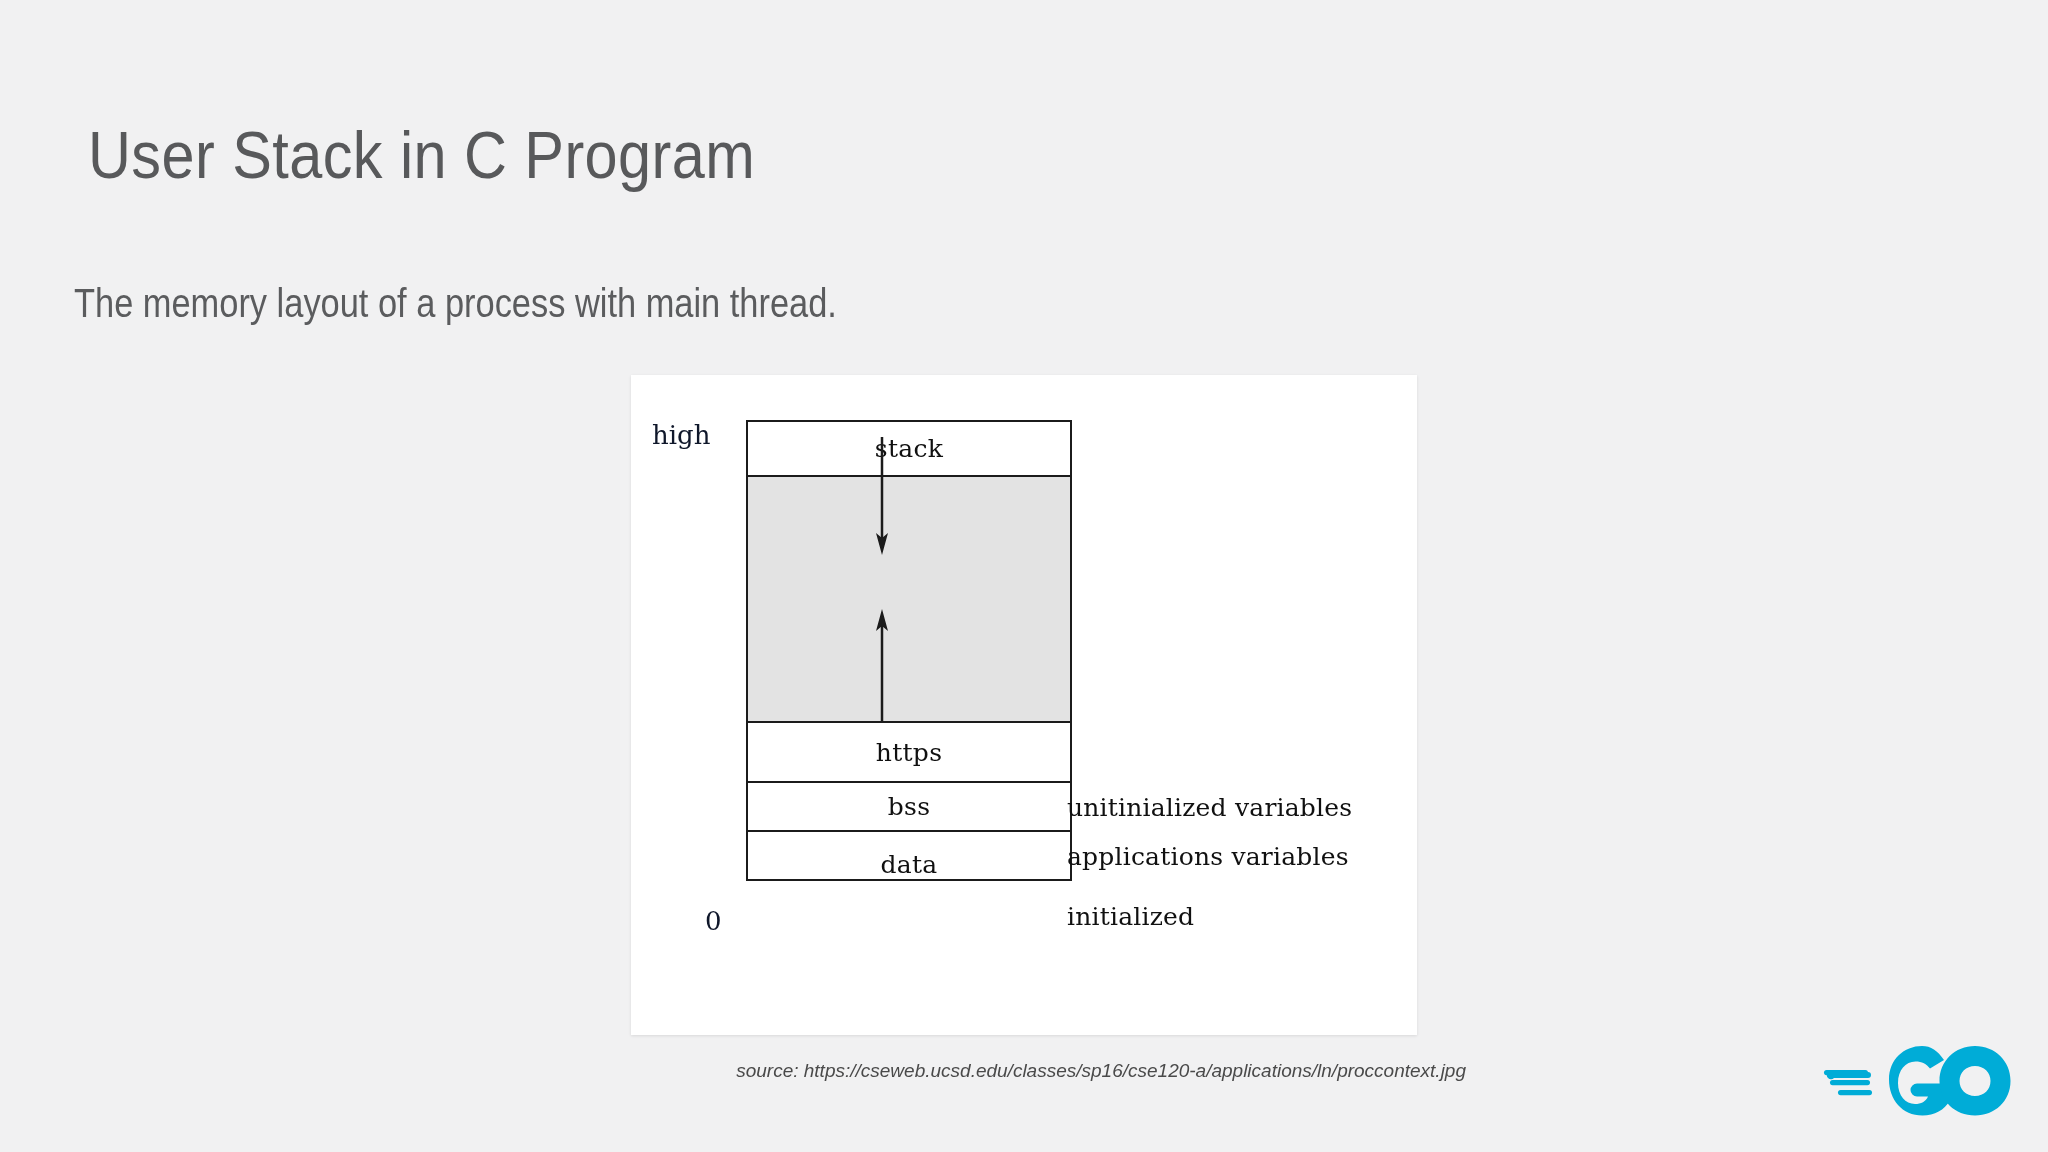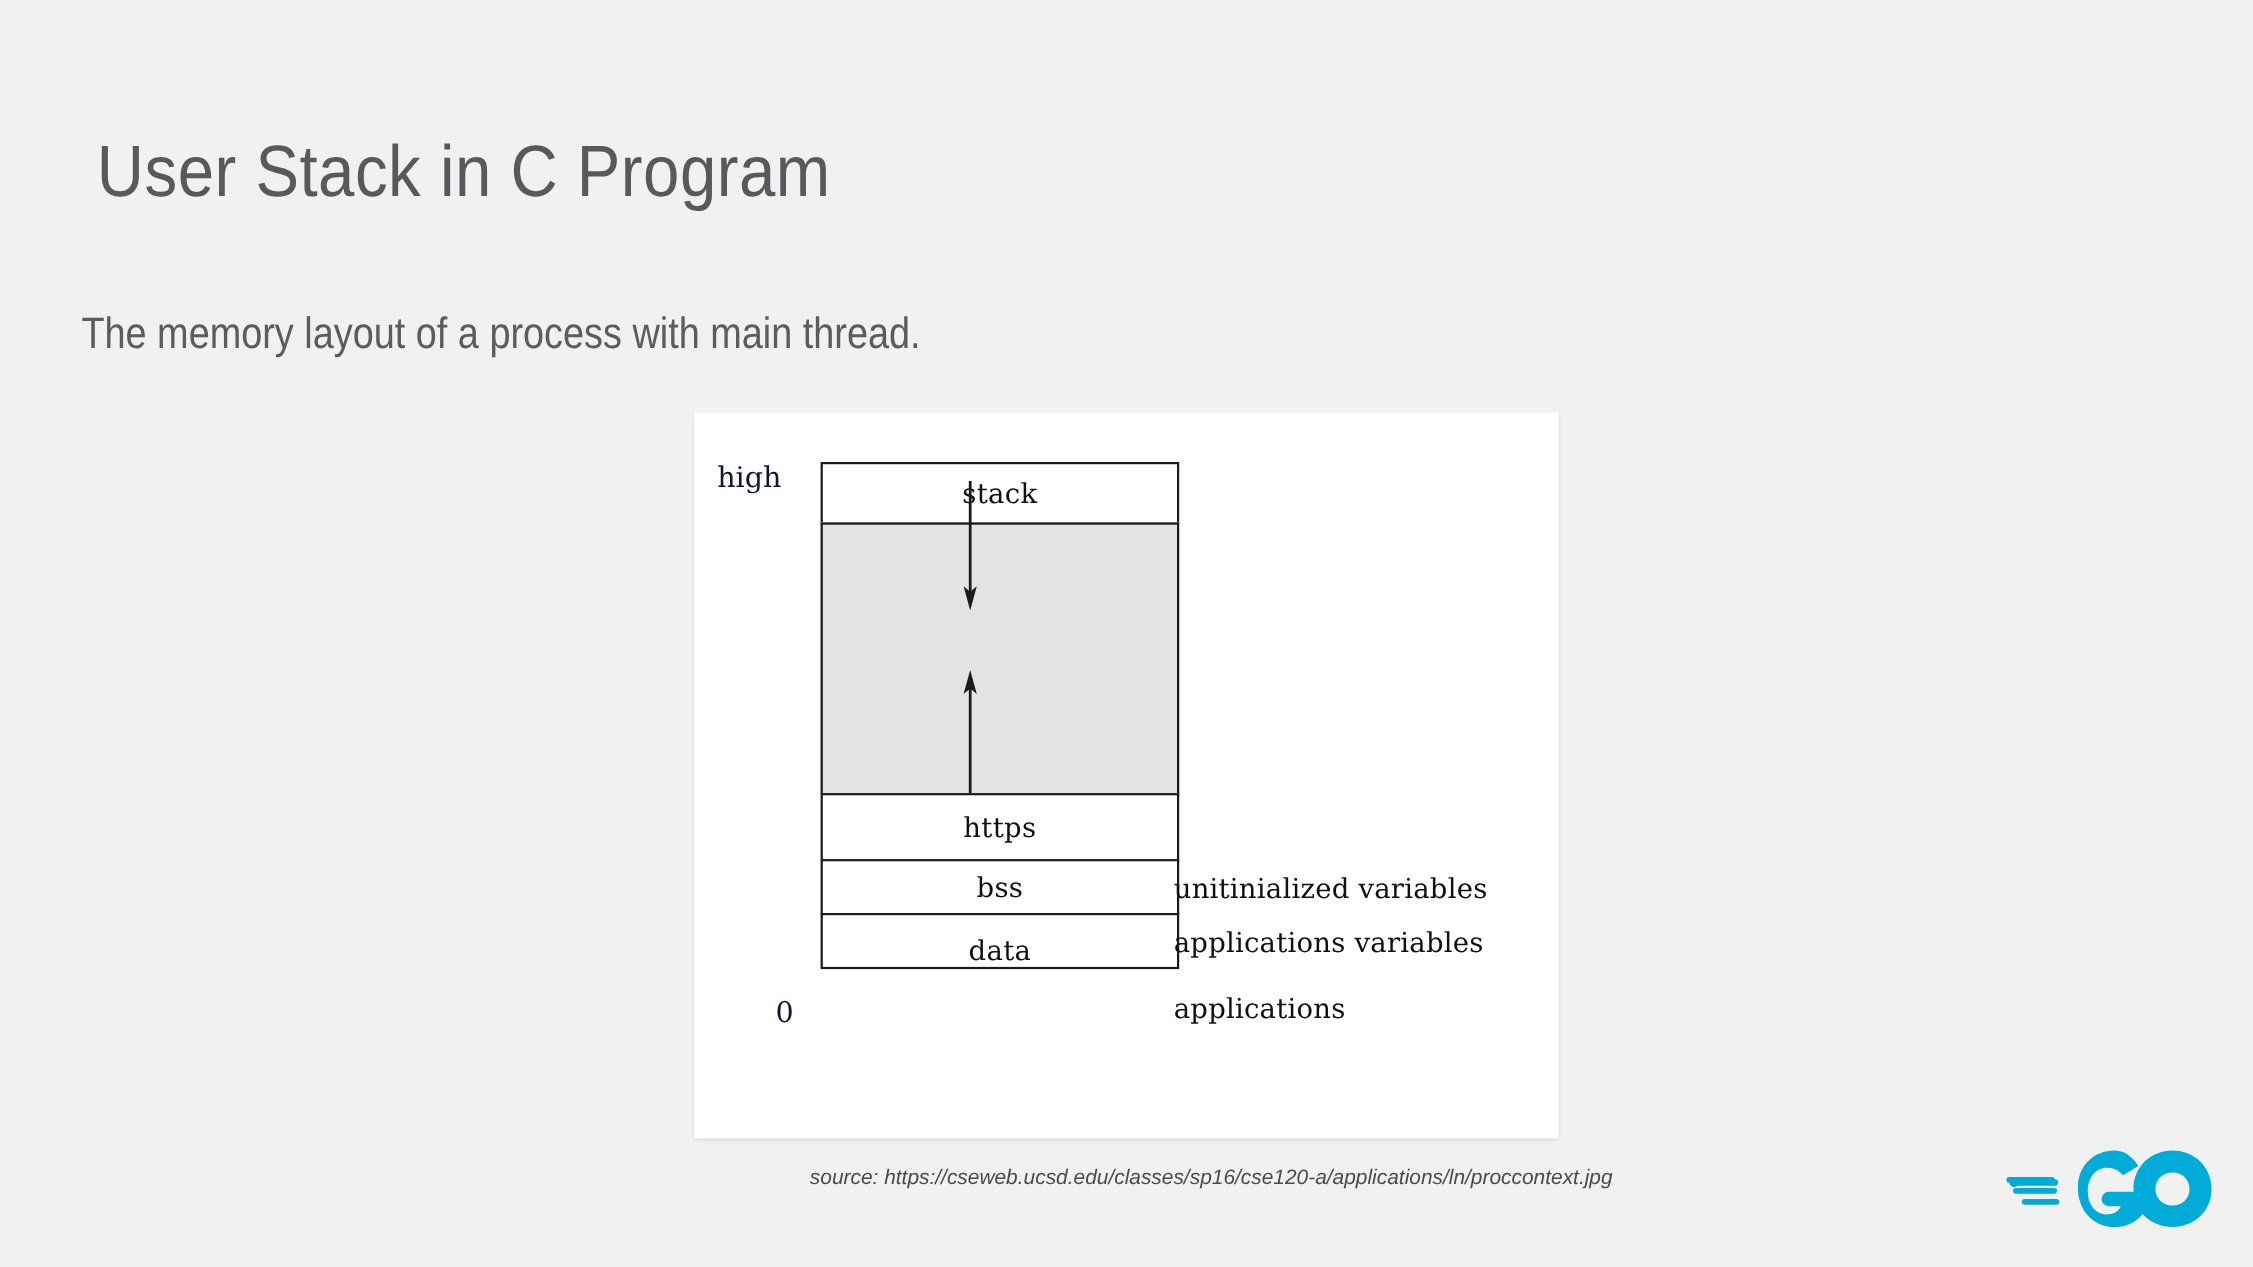--- a/index.html
+++ b/index.html
@@ -193,21 +193,21 @@
       <span class="mem-label">bss</span>
     </div>
 
     <div class="mem-box" id="box-data">
       <span class="mem-label">data</span>
     </div>
 
 
     <div class="annotation" id="annot-bss">unitinialized variables</div>
     <div class="annotation" id="annot-data">applications variables</div>
-    <div class="annotation" id="annot-text">applications</div>
+    <div class="annotation" id="annot-text">initialized</div>
 
   </div>
 </div>
 
 <div id="source-caption">source: https://cseweb.ucsd.edu/classes/sp16/cse120-a/applications/ln/proccontext.jpg</div>
 
 <svg id="go-logo" viewBox="0 0 200 96">
   <g fill="#00ACD7">
     <path d="M8 38 h40 a3 3 0 0 1 0 6 H14 a3 3 0 0 1 -6 -6 z"></path>
     <rect x="4" y="36" width="44" height="5.2" rx="2.6"></rect>

